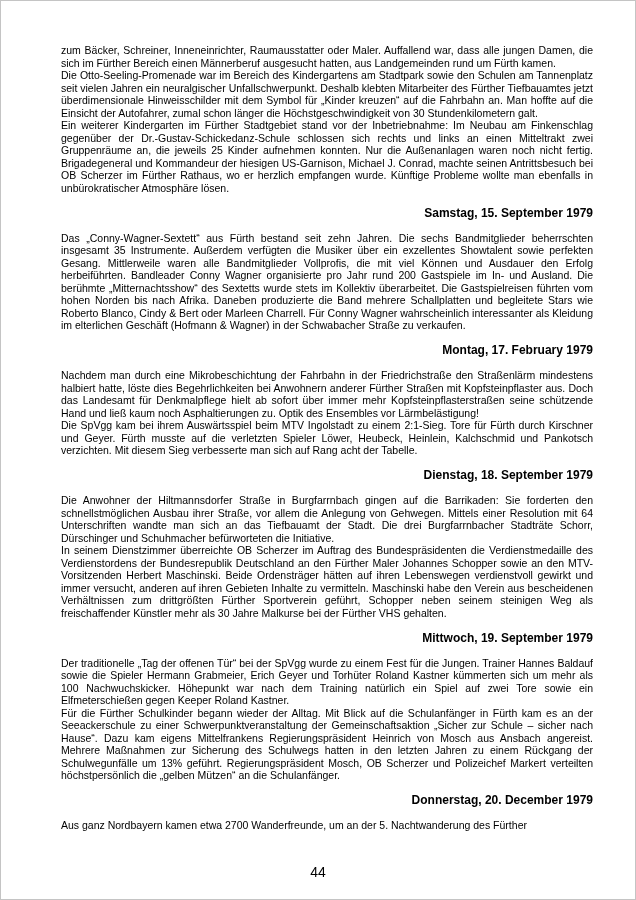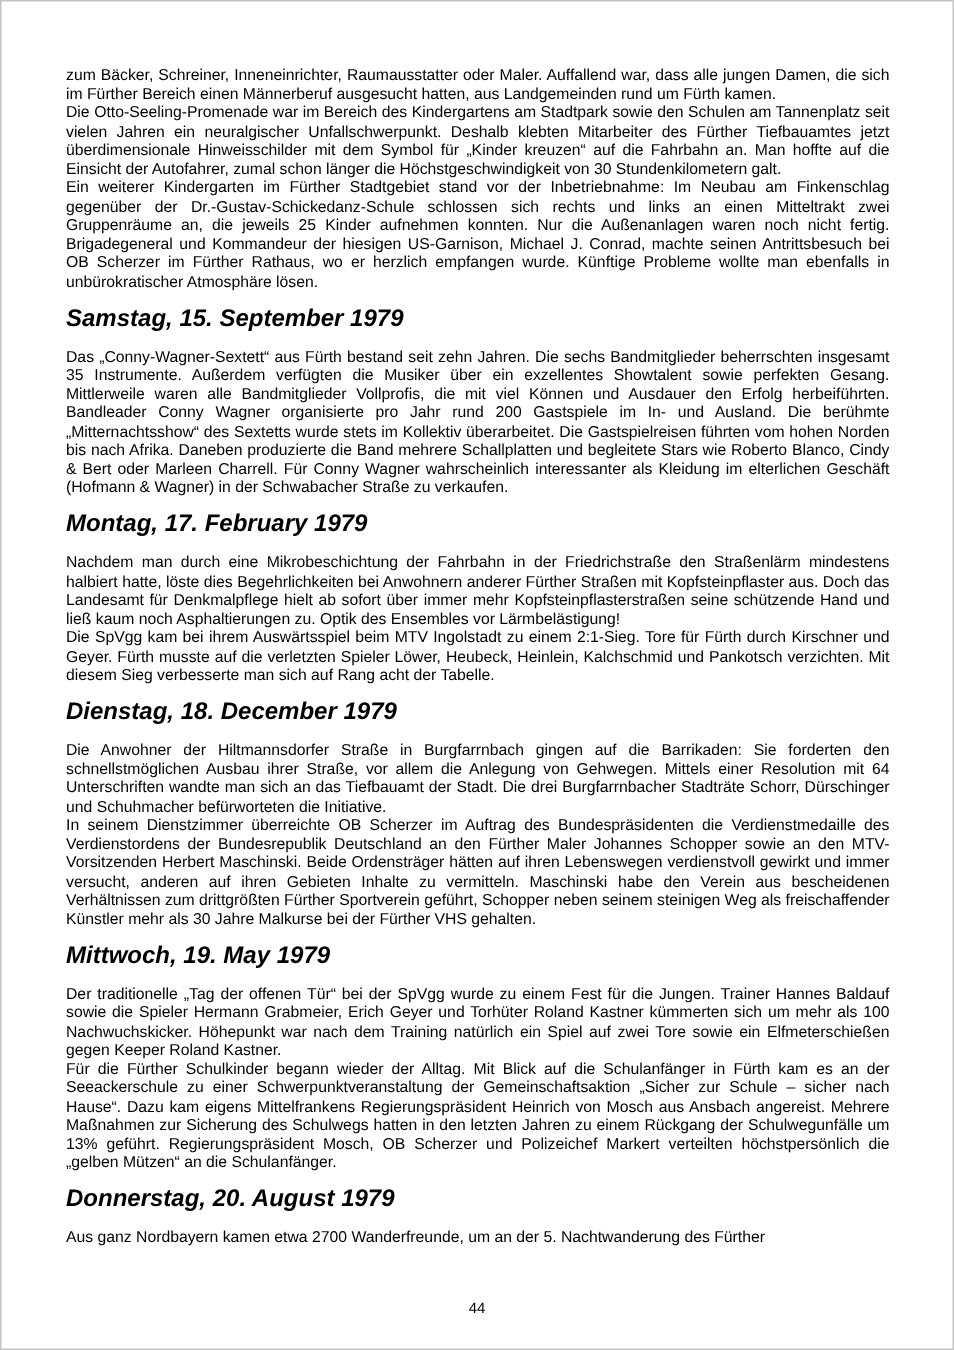--- a/index.html
+++ b/index.html
@@ -12,46 +12,45 @@
     height: 900px;
     font-family: "Liberation Sans", sans-serif;
     color: #000000;
   }
   .page {
     box-sizing: border-box;
     width: 636px;
     height: 900px;
     border: 1px solid #c4c4c4;
     background: #ffffff;
-    padding: 43px 42px 0 43px;
+    padding: 43px 42px 0 60px;
     position: relative;
     overflow: hidden;
   }
   .para {
     margin: 0;
     font-size: 10.5px;
     line-height: 12.5px;
     text-align: justify;
     white-space: pre-line;
   }
   .date-heading {
     margin: 12.5px 0 12.5px 0;
-    font-size: 16px;
+    font-size: 12px;
     line-height: 12.5px;
     font-weight: bold;
-    text-align: left;
-    font-style: italic;
+    text-align: right;
   }
   .page-number {
     position: absolute;
     left: 0;
     right: 0;
     bottom: 20px;
     text-align: center;
-    font-size: 10px;
+    font-size: 14px;
     line-height: 13px;
   }
 </style>
 </head>
 <body>
 
 <div class="page">
   <div class="content">
 
     <p class="para">zum Bäcker, Schreiner, Inneneinrichter, Raumausstatter oder Maler. Auffallend war, dass alle jungen Damen, die sich im Fürther Bereich einen Männerberuf ausgesucht hatten, aus Landgemeinden rund um Fürth kamen.
@@ -60,30 +59,30 @@
 
     <h2 class="date-heading">Samstag, 15. September 1979</h2>
 
     <p class="para">Das „Conny-Wagner-Sextett“ aus Fürth bestand seit zehn Jahren. Die sechs Bandmitglieder beherrschten insgesamt 35 Instrumente. Außerdem verfügten die Musiker über ein exzellentes Showtalent sowie perfekten Gesang. Mittlerweile waren alle Bandmitglieder Vollprofis, die mit viel Können und Ausdauer den Erfolg herbeiführten. Bandleader Conny Wagner organisierte pro Jahr rund 200 Gastspiele im In- und Ausland. Die berühmte „Mitternachtsshow“ des Sextetts wurde stets im Kollektiv überarbeitet. Die Gastspielreisen führten vom hohen Norden bis nach Afrika. Daneben produzierte die Band mehrere Schallplatten und begleitete Stars wie Roberto Blanco, Cindy &amp; Bert oder Marleen Charrell. Für Conny Wagner wahrscheinlich interessanter als Kleidung im elterlichen Geschäft (Hofmann &amp; Wagner) in der Schwabacher Straße zu verkaufen.</p>
 
     <h2 class="date-heading">Montag, 17. February 1979</h2>
 
     <p class="para">Nachdem man durch eine Mikrobeschichtung der Fahrbahn in der Friedrichstraße den Straßenlärm mindestens halbiert hatte, löste dies Begehrlichkeiten bei Anwohnern anderer Fürther Straßen mit Kopfsteinpflaster aus. Doch das Landesamt für Denkmalpflege hielt ab sofort über immer mehr Kopfsteinpflasterstraßen seine schützende Hand und ließ kaum noch Asphaltierungen zu. Optik des Ensembles vor Lärmbelästigung!
 Die SpVgg kam bei ihrem Auswärtsspiel beim MTV Ingolstadt zu einem 2:1-Sieg. Tore für Fürth durch Kirschner und Geyer. Fürth musste auf die verletzten Spieler Löwer, Heubeck, Heinlein, Kalchschmid und Pankotsch verzichten. Mit diesem Sieg verbesserte man sich auf Rang acht der Tabelle.</p>
 
-    <h2 class="date-heading">Dienstag, 18. December 1979</h2>
+    <h2 class="date-heading">Dienstag, 18. September 1979</h2>
 
     <p class="para">Die Anwohner der Hiltmannsdorfer Straße in Burgfarrnbach gingen auf die Barrikaden: Sie forderten den schnellstmöglichen Ausbau ihrer Straße, vor allem die Anlegung von Gehwegen. Mittels einer Resolution mit 64 Unterschriften wandte man sich an das Tiefbauamt der Stadt. Die drei Burgfarrnbacher Stadträte Schorr, Dürschinger und Schuhmacher befürworteten die Initiative.
 In seinem Dienstzimmer überreichte OB Scherzer im Auftrag des Bundespräsidenten die Verdienstmedaille des Verdienstordens der Bundesrepublik Deutschland an den Fürther Maler Johannes Schopper sowie an den MTV-Vorsitzenden Herbert Maschinski. Beide Ordensträger hätten auf ihren Lebenswegen verdienstvoll gewirkt und immer versucht, anderen auf ihren Gebieten Inhalte zu vermitteln. Maschinski habe den Verein aus bescheidenen Verhältnissen zum drittgrößten Fürther Sportverein geführt, Schopper neben seinem steinigen Weg als freischaffender Künstler mehr als 30 Jahre Malkurse bei der Fürther VHS gehalten.</p>
 
-    <h2 class="date-heading">Mittwoch, 19. May 1979</h2>
+    <h2 class="date-heading">Mittwoch, 19. September 1979</h2>
 
     <p class="para">Der traditionelle „Tag der offenen Tür“ bei der SpVgg wurde zu einem Fest für die Jungen. Trainer Hannes Baldauf sowie die Spieler Hermann Grabmeier, Erich Geyer und Torhüter Roland Kastner kümmerten sich um mehr als 100 Nachwuchskicker. Höhepunkt war nach dem Training natürlich ein Spiel auf zwei Tore sowie ein Elfmeterschießen gegen Keeper Roland Kastner.
 Für die Fürther Schulkinder begann wieder der Alltag. Mit Blick auf die Schulanfänger in Fürth kam es an der Seeackerschule zu einer Schwerpunktveranstaltung der Gemeinschaftsaktion „Sicher zur Schule – sicher nach Hause“. Dazu kam eigens Mittelfrankens Regierungspräsident Heinrich von Mosch aus Ansbach angereist. Mehrere Maßnahmen zur Sicherung des Schulwegs hatten in den letzten Jahren zu einem Rückgang der Schulwegunfälle um 13% geführt. Regierungspräsident Mosch, OB Scherzer und Polizeichef Markert verteilten höchstpersönlich die „gelben Mützen“ an die Schulanfänger.</p>
 
-    <h2 class="date-heading">Donnerstag, 20. August 1979</h2>
+    <h2 class="date-heading">Donnerstag, 20. December 1979</h2>
 
     <p class="para">Aus ganz Nordbayern kamen etwa 2700 Wanderfreunde, um an der 5. Nachtwanderung des Fürther</p>
 
   </div>
 
   <div class="page-number">44</div>
 </div>
 
 </body></html>

